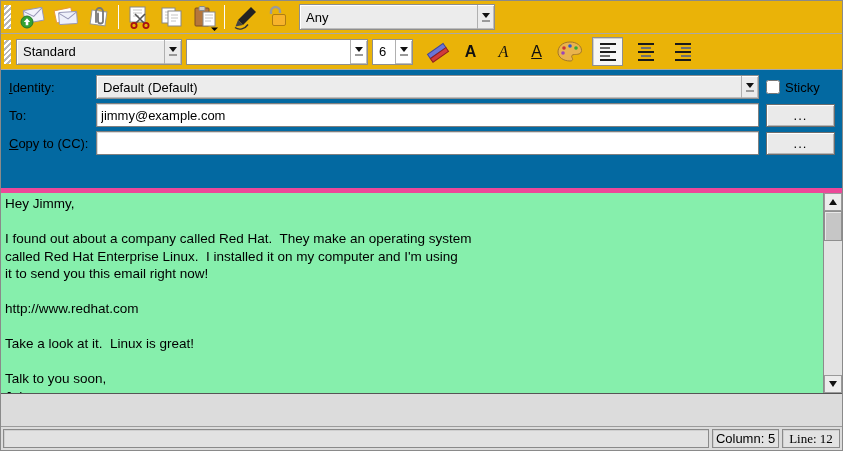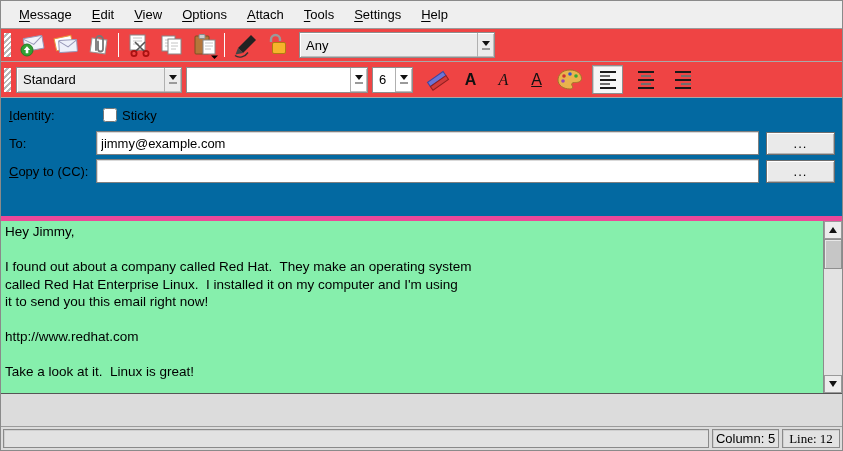--- a/index.html
+++ b/index.html
@@ -18,21 +18,21 @@
     height: 28px; flex: 0 0 28px;
     background: #efefef;
     border-bottom: 1px solid #9b9b9b;
     display: flex; align-items: center;
     padding-left: 8px;
   }
   .menu-item { padding: 3px 10px; cursor: default; }
   .menu-item u { text-underline-offset: 2px; }
   
   .toolbar {
-    background: #ef4444;
+    background: #eab308;
     border-bottom: 1px solid #a8a8a8;
     display: flex; align-items: center;
     padding: 0 2px;
   }
   .toolbar.main { height: 33px; flex: 0 0 33px; }
   .toolbar.format { height: 36px; flex: 0 0 36px; }
   .grip {
     width: 7px; height: 24px; margin: 0 5px 0 1px;
     background: repeating-linear-gradient(135deg,#ffffff 0 2px,#b6b6b6 2px 4px);
   }
@@ -155,30 +155,20 @@
   }
   .status-panel.fill { flex: 1; }
   .status-panel.col { width: 67px; }
   .status-panel.line { width: 58px; font-family: Liberation Serif, serif; }
 </style>
 </head>
 <body>
 
 <div class="window">
 
-  <div class="menubar">
-    <div class="menu-item"><u>M</u>essage</div>
-    <div class="menu-item"><u>E</u>dit</div>
-    <div class="menu-item"><u>V</u>iew</div>
-    <div class="menu-item"><u>O</u>ptions</div>
-    <div class="menu-item"><u>A</u>ttach</div>
-    <div class="menu-item"><u>T</u>ools</div>
-    <div class="menu-item"><u>S</u>ettings</div>
-    <div class="menu-item"><u>H</u>elp</div>
-  </div>
 
   <div class="toolbar main">
     <div class="grip"></div>
 
     <div class="tb-btn">
       <svg width="28" height="26" viewBox="0 0 28 26">
         <g transform="rotate(-10 14 11)">
           <rect x="5" y="5" width="19" height="13" rx="1" fill="#f2f2fa" stroke="#9797b8"></rect>
           <path d="M5 5.5 L14.5 12.5 L24 5.5" fill="none" stroke="#9797b8"></path>
         </g>
@@ -347,20 +337,27 @@
           <div class="bar lite w-short"></div>
           <div class="bar w-full"></div>
       </div>
     </div>
   </div>
 
   <div class="headers">
 
     <div class="hrow">
       <div class="hlabel"><u>I</u>dentity:</div>
+      <div class="combo hcombo">
+        <span class="combo-text">Default (Default)</span>
+        <span class="combo-arrow">
+            <span class="tri"></span>
+            <span class="dash"></span>
+          </span>
+      </div>
       <div class="rightcell">
         <label class="sticky-wrap">
           <input type="checkbox" style="">
           <span>Sticky</span>
         </label>
       </div>
     </div>
 
     <div class="hrow">
       <div class="hlabel">To:</div>

